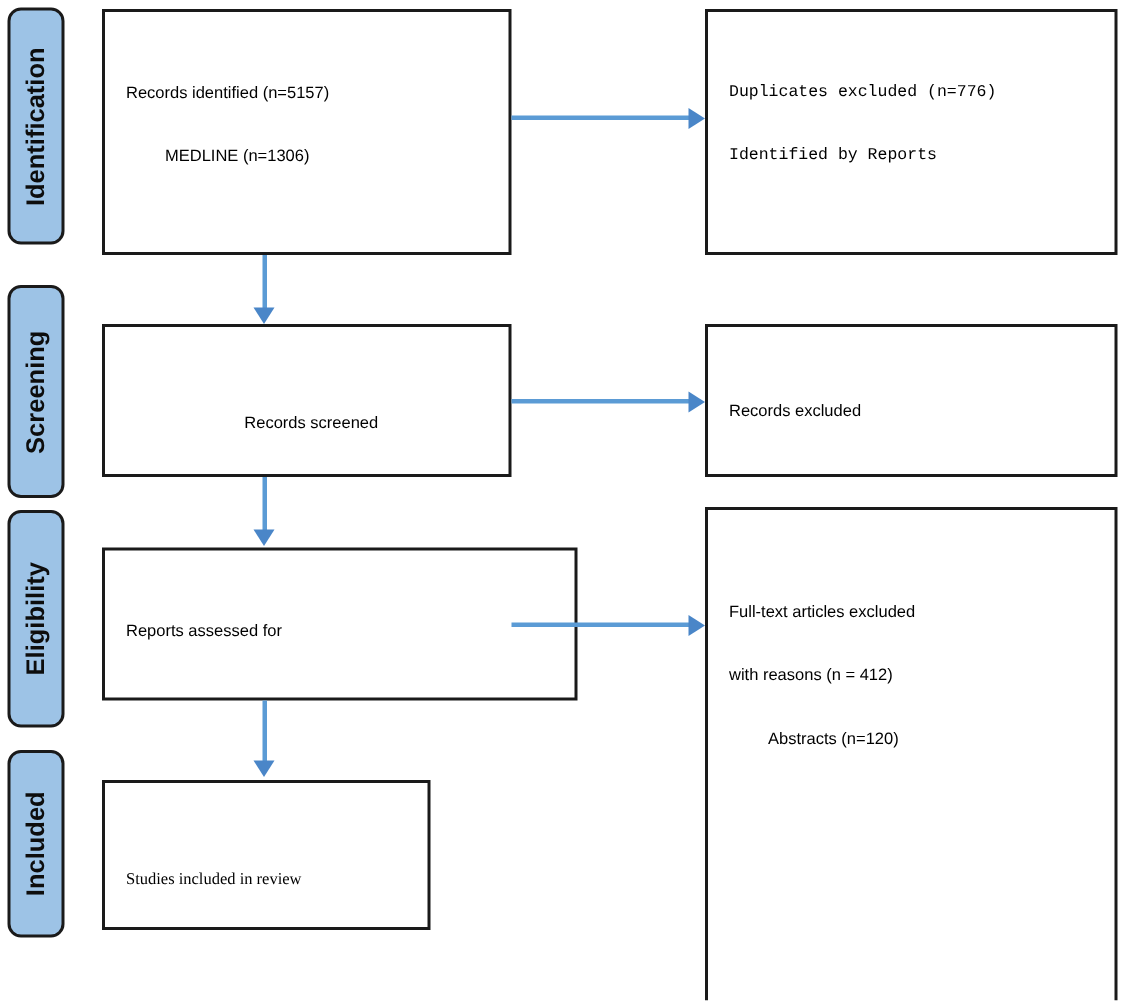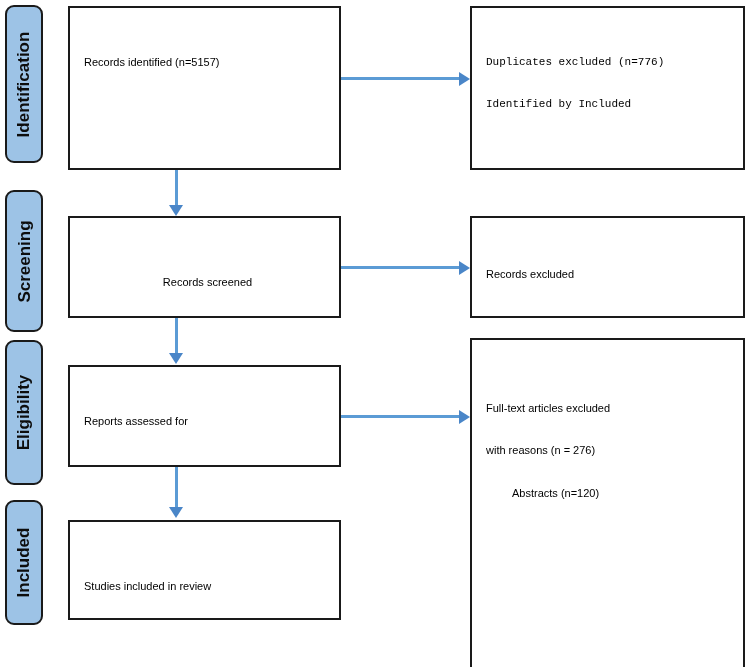--- a/index.html
+++ b/index.html
@@ -107,31 +107,32 @@
     <span class="stage-label">Eligibility</span>
   </div>
 
   <div class="stage-bar" style="left:5px; top:500px; width:38px; height:125px;">
     <span class="stage-label">Included</span>
   </div>
 
   <div class="box" style="left:68px; top:6px; width:273px; height:164px;">
     <div class="box-text" style="top:18px;">
       <span class="line">Records identified (n=5157)</span>
+      <span class="sub">MEDLINE (n=1306)</span>
       
       
       
       
     </div>
   </div>
 
   <div class="box" style="left:470px; top:6px; width:275px; height:164px;">
     <div class="box-text" style="top:18px;font-family:Liberation Mono, monospace;">
       <span class="line">Duplicates excluded (n=776)</span>
-      <span class="line">Identified by Included</span>
+      <span class="line">Identified by Reports</span>
       
       
       
     </div>
   </div>
 
   <div class="conn conn-h" style="left:341px; top:77px; width:120px;"></div>
   <div class="arrowhead arrow-right" style="left:459px; top:71.5px;"></div>
 
   <div class="conn conn-v" style="left:175px; top:170px; height:38px;"></div>
@@ -151,50 +152,50 @@
       
     </div>
   </div>
 
   <div class="conn conn-h" style="left:341px; top:266px; width:120px;"></div>
   <div class="arrowhead arrow-right" style="left:459px; top:260.5px;"></div>
 
   <div class="conn conn-v" style="left:175px; top:318px; height:38px;"></div>
   <div class="arrowhead arrow-down" style="left:169px; top:353px;"></div>
 
-  <div class="box" style="left:68px; top:365px; width:273px; height:102px;">
+  <div class="box" style="left:68px; top:365px; width:317px; height:102px;">
     <div class="box-text" style="top:18px;">
       <span class="line">Reports assessed for</span>
       
       
     </div>
   </div>
 
   <div class="box" style="left:470px; top:338px; width:275px; height:400px;">
     <div class="box-text" style="top:32px;">
       <span class="line">Full-text articles excluded</span>
-      <span class="line">with reasons (n = 276)</span>
+      <span class="line">with reasons (n = 412)</span>
       <span class="sub">Abstracts (n=120)</span>
       
       
       
       
       
       
       
       
     </div>
   </div>
 
   <div class="conn conn-h" style="left:341px; top:415px; width:120px;"></div>
   <div class="arrowhead arrow-right" style="left:459px; top:409.5px;"></div>
 
   <div class="conn conn-v" style="left:175px; top:467px; height:43px;"></div>
   <div class="arrowhead arrow-down" style="left:169px; top:507px;"></div>
 
-  <div class="box" style="left:68px; top:520px; width:273px; height:100px;">
+  <div class="box" style="left:68px; top:520px; width:219px; height:100px;font-family:Liberation Serif, serif;">
     <div class="box-text" style="top:28px;">
       <span class="line">Studies included in review</span>
       
     </div>
   </div>
 
 </div>
 
 </body></html>

